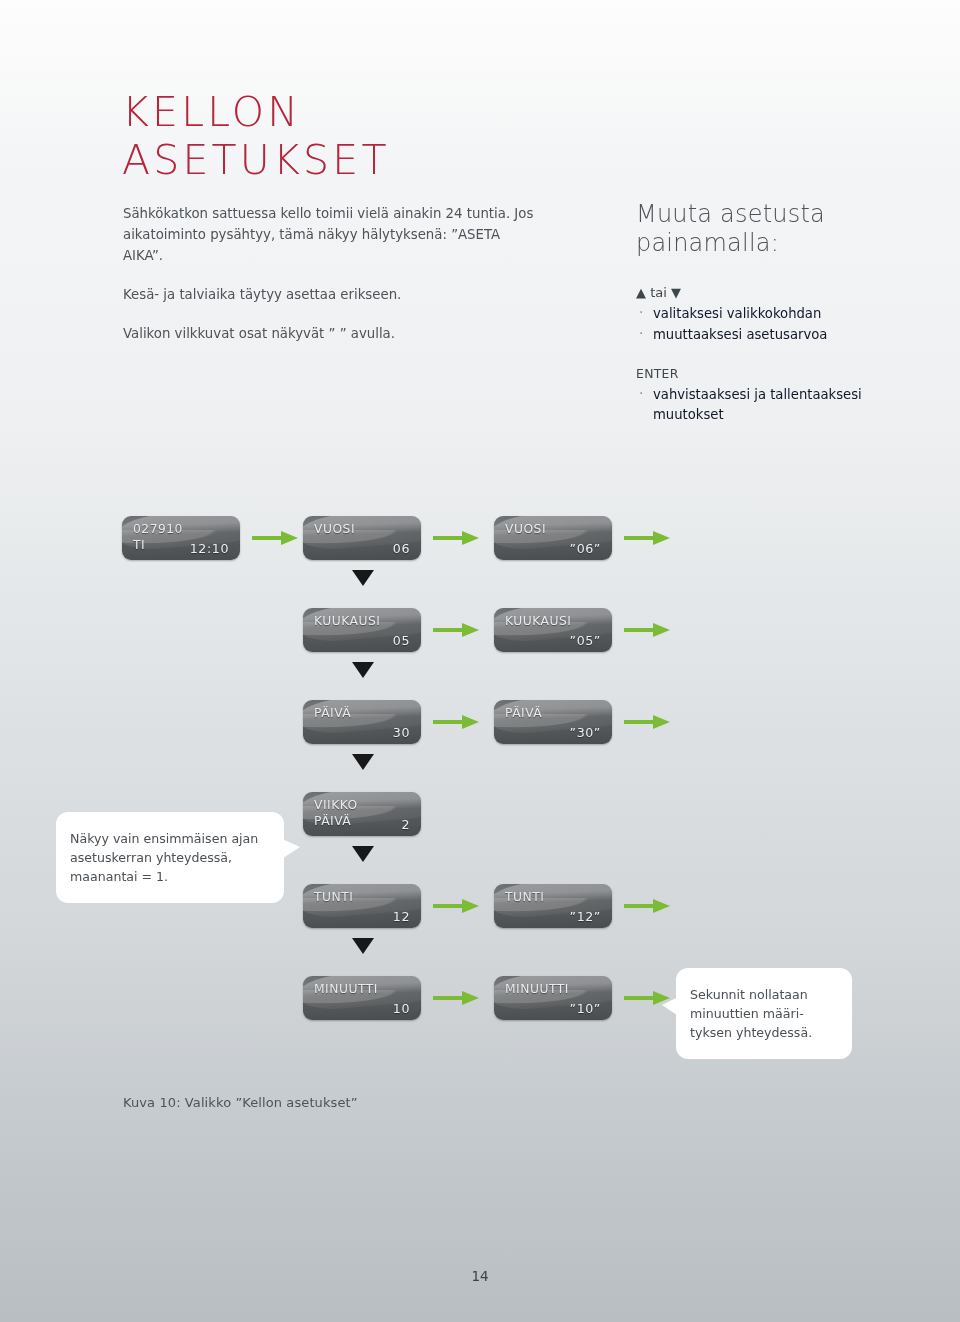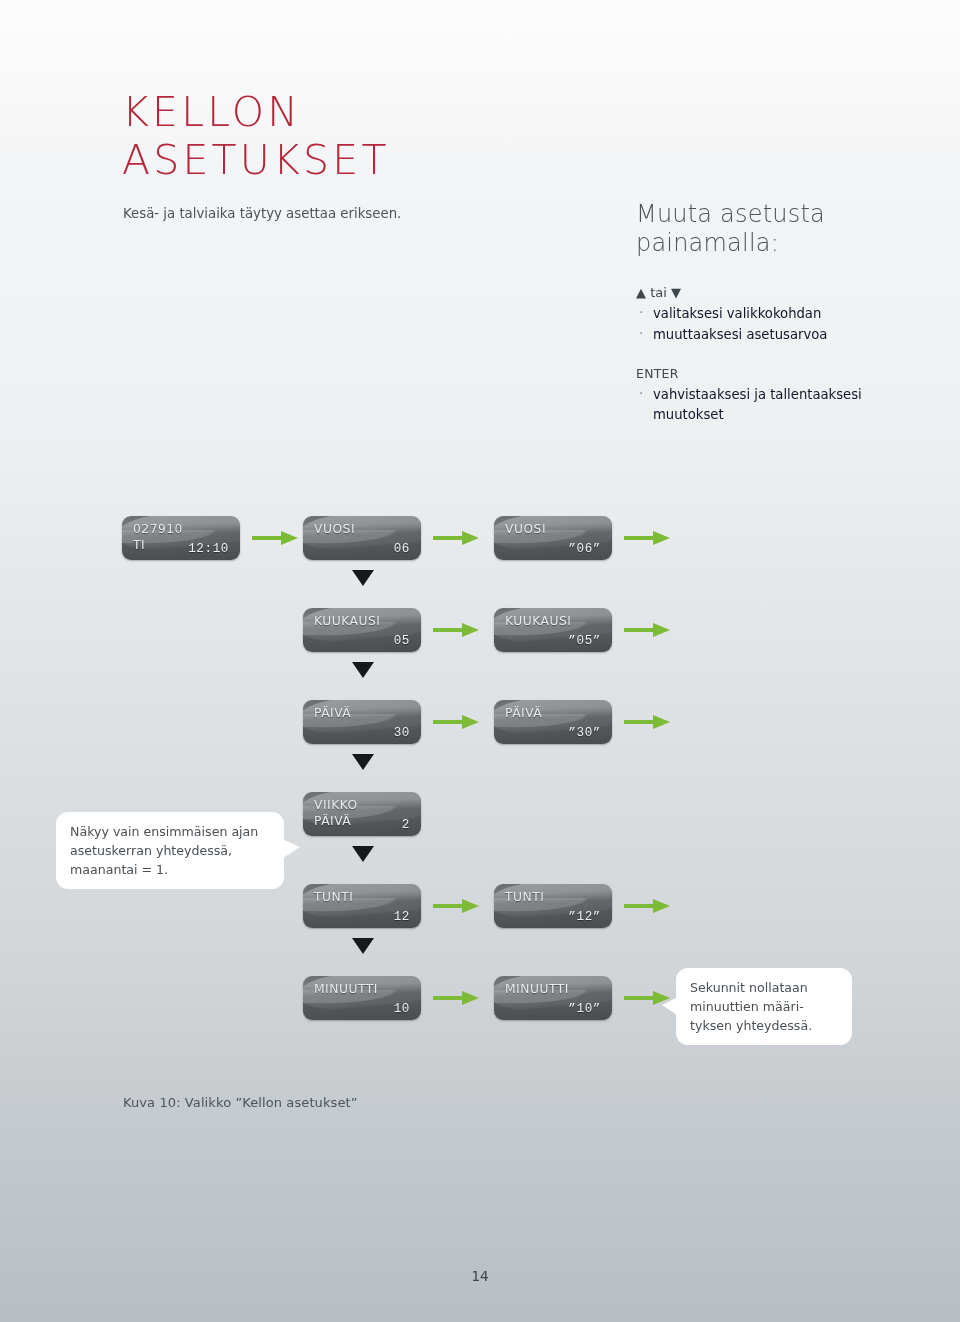--- a/index.html
+++ b/index.html
@@ -64,21 +64,21 @@
     pointer-events:none;
   }
   .lcd .lbl, .lcd .lbl2{
     position:absolute; left:11px; color:#e9ecee; font-size:12.3px;
     letter-spacing:.5px; text-shadow:0 1px 1px rgba(0,0,0,.45);
   }
   .lcd .lbl{ top:6px;}
   .lcd .lbl2{ top:22px;}
   .lcd .val{
     position:absolute; right:11px; bottom:4px; color:#edf0f2; font-size:12.6px;
-    letter-spacing:.6px; text-shadow:0 1px 1px rgba(0,0,0,.45);font-family:Liberation Mono, monospace;
+    letter-spacing:.6px; text-shadow:0 1px 1px rgba(0,0,0,.45);
   }
 
   
   .garrow{ position:absolute; width:48px; height:14px;}
   .garrow i{
     position:absolute; left:0; top:5px; width:32px; height:4px;
     background:#7cbb35; display:block;
   }
   .garrow b{
     position:absolute; left:29px; top:0; width:0; height:0; display:block;
@@ -89,21 +89,21 @@
   
   .dtri{
     position:absolute; width:0; height:0;
     border-left:11px solid transparent; border-right:11px solid transparent;
     border-top:16px solid #16181a;
   }
 
   
   .callout{
     position:absolute; background:#ffffff; border-radius:12px;
-    color:#4a5055; font-size:12.6px; line-height:19px; padding:10px 14px;
+    color:#4a5055; font-size:12.6px; line-height:19px; padding:17px 14px;
   }
   .callout.left{ left:56px; top:812px; width:200px;}
   .callout.left .tail{
     position:absolute; right:-16px; top:26px; width:0;height:0;
     border-top:9px solid transparent; border-bottom:13px solid transparent;
     border-left:20px solid #ffffff;
   }
   .callout.right{ left:676px; top:968px; width:148px;}
   .callout.right .tail{
     position:absolute; left:-14px; top:28px; width:0;height:0;
@@ -120,21 +120,23 @@
     color:#3d4247; font-size:13.5px;
   }
 </style>
 </head>
 <body>
 
 <div class="title">KELLON
 ASETUKSET</div>
 
 <div class="intro">
+  <p>Sähkökatkon sattuessa kello toimii vielä ainakin 24 tuntia. Jos aikatoiminto pysähtyy, tämä näkyy hälytyksenä: ”ASETA AIKA”.</p>
   <p>Kesä- ja talviaika täytyy asettaa erikseen.</p>
+  <p>Valikon vilkkuvat osat näkyvät ” ” avulla.</p>
 </div>
 
 <div class="rightcol">
   <div class="rc-title">Muuta asetusta
 painamalla:</div>
 
   <div class="rc-key">▲ tai ▼</div>
   <ul class="rc-list">
     <li>valitaksesi valikkokohdan</li>
     <li>muuttaaksesi asetusarvoa</li>

